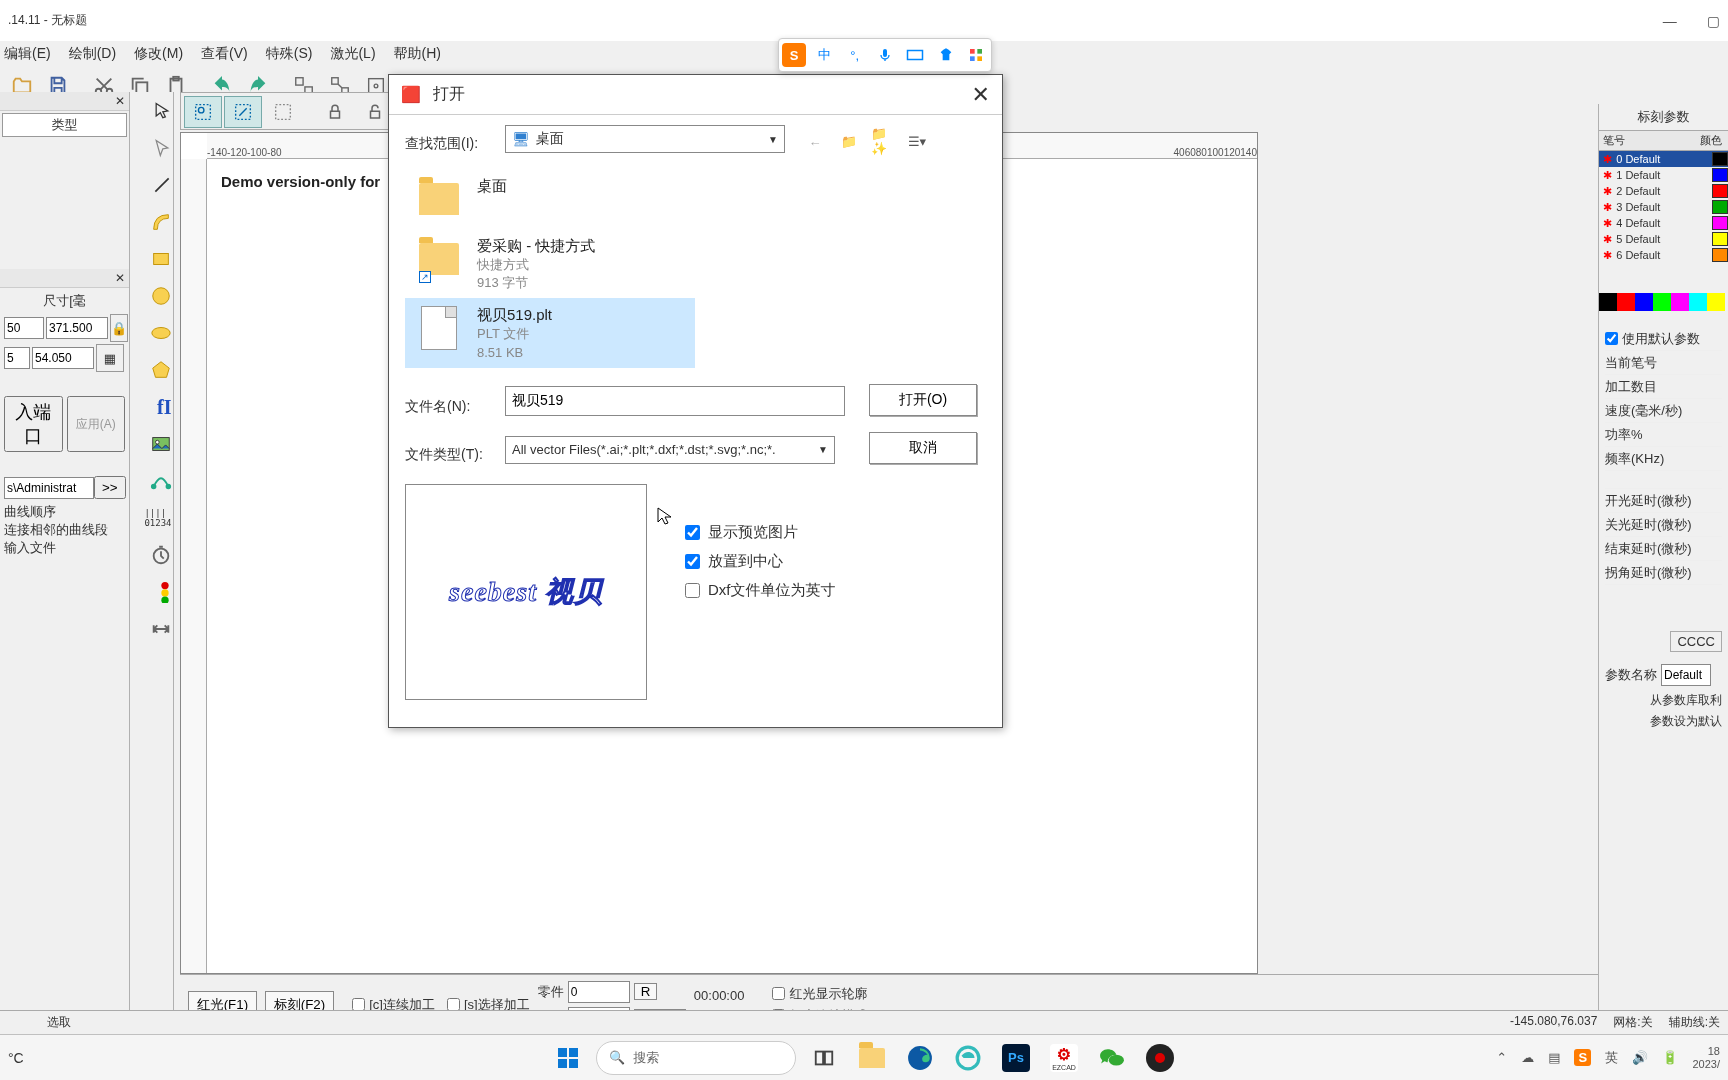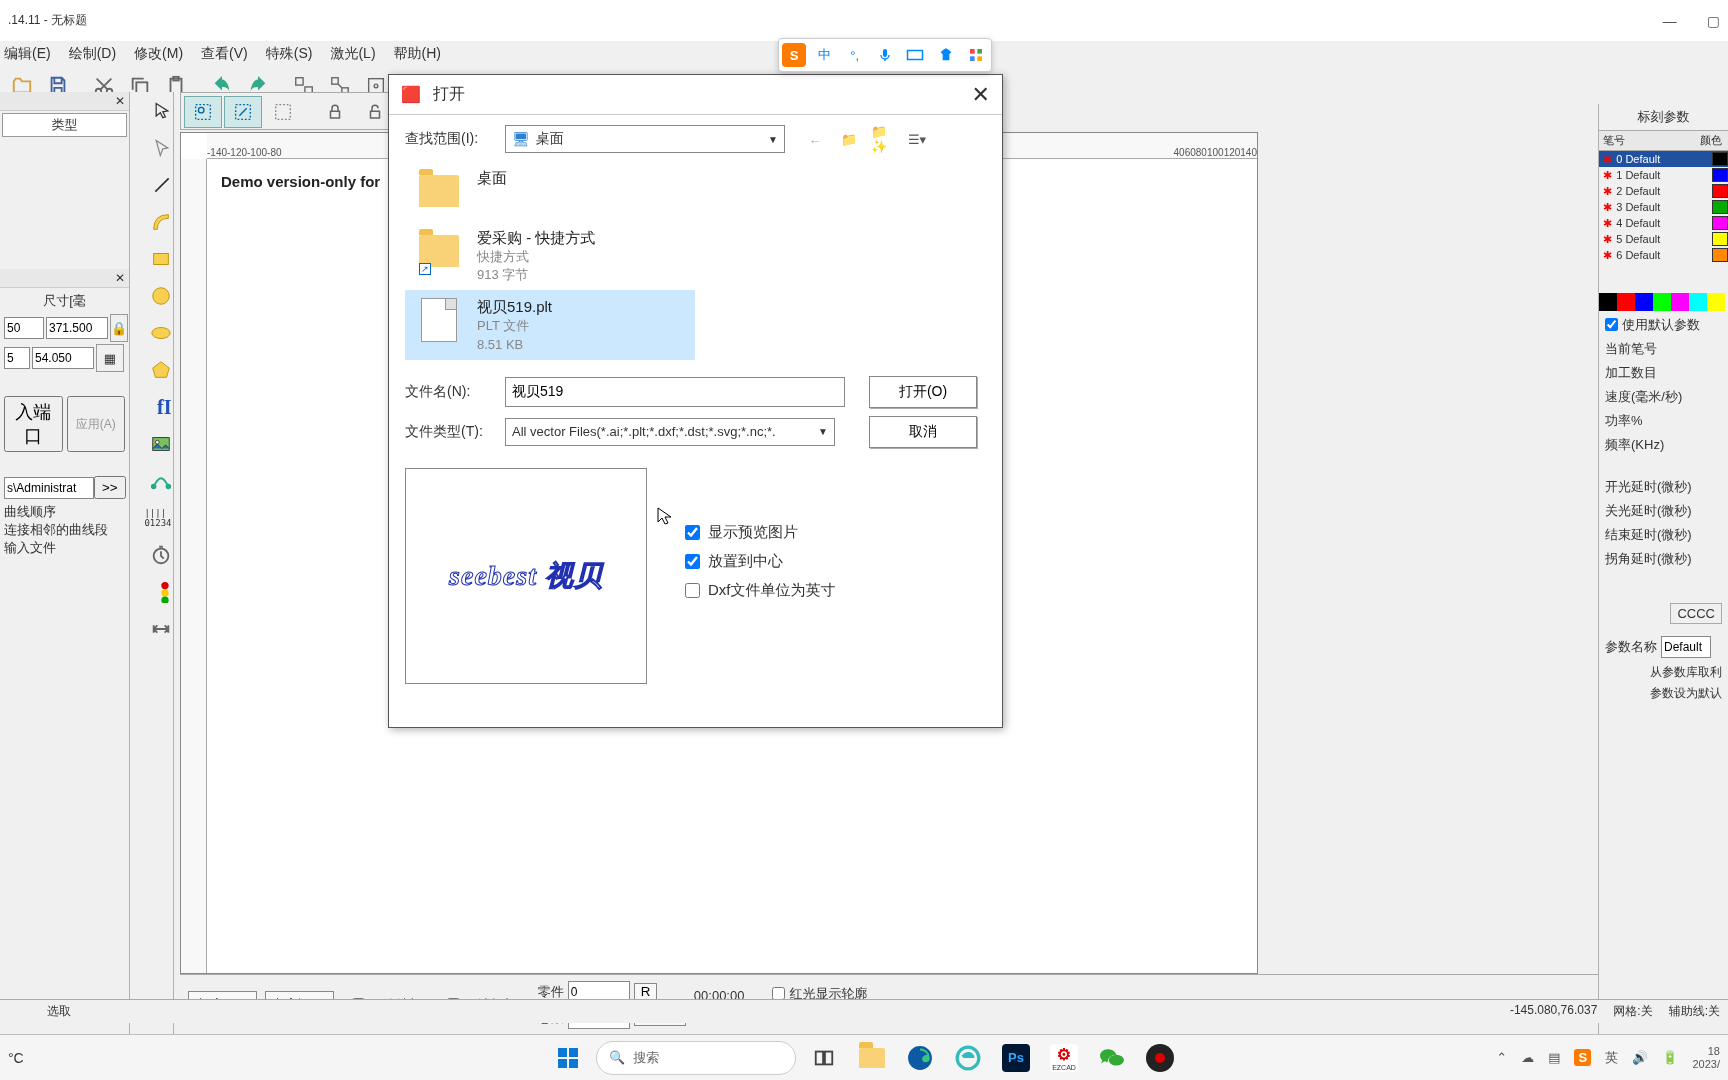--- a/index.html
+++ b/index.html
@@ -28,36 +28,36 @@
 .select-toolbar .sb.active { border:1px solid #7aa; background:#d0e8e8; }
 .mark-panel { position: absolute; right: 0; top: -92px; width: 130px; height: calc(100% + 92px); background: #f0f0f0; border-left: 1px solid #b0b0b0; font-size:13px; overflow:hidden; }
 .mark-panel .mp-title { padding:4px 8px; border-bottom:1px solid #aaa; text-align:center; }
 .pen-table { font-size: 11px; font-family: monospace; }
 .pen-row { display:flex; align-items:center; height:16px; }
 .pen-row.sel { background:#2050a0; color:#fff; }
 .pen-row .swatch { width:16px; height:14px; margin-left:auto; border:1px solid #333; }
 .pen-header { display:flex; background:#e8e8e8; border-bottom:1px solid #aaa; font-size:11px; }
 .color-grid { display:flex; }
 .color-grid div { width:18px; height:18px; }
-.param-list { padding: 2px 6px; }
+.param-list { padding: 16px 6px; }
 .param-list .prow { height: 24px; display:flex; align-items:center; border-bottom:1px solid #eee; font-size:13px; }
 .bottom-bar { position: absolute; bottom: 46px; left: 180px; right: 130px; height: 60px; background: #f0f0f0; border-top: 1px solid #aaa; display:flex; align-items:center; gap:8px; padding:4px 8px; font-size:13px; }
 .bottom-bar .bb-btn { border:1px solid #888; padding:4px 8px; background:#f8f8f8; }
 .status-bar { position: absolute; bottom: 0; left:0; right:0; height: 24px; background: #f0f0f0; border-top: 1px solid #aaa; display:flex; align-items:center; padding:0 8px; font-size:12px; justify-content:space-between; }
 .taskbar { position: absolute; bottom: 24px; left:0; right:0; height: 46px; background: #f5f5f5; border-top:1px solid #c0c0c0; display:flex; align-items:center; justify-content:center; gap:8px; z-index: 2000;}
 .taskbar .tb-item { width:40px; height:40px; display:flex; align-items:center; justify-content:center; border-radius:4px; }
 .search-pill { width:200px; height:34px; background:#fff; border-radius:17px; border:1px solid #ccc; display:flex; align-items:center; padding:0 12px; gap:8px; color:#666; }
 .tray { position:absolute; right:8px; display:flex; align-items:center; gap:14px; color:#555; font-size:13px; }
 
 .dialog { position: absolute; left: 388px; top: 74px; width: 615px; height: 654px; background: #fff; border: 1px solid #555; box-shadow: 2px 2px 8px rgba(0,0,0,0.3); z-index: 100; }
 .dlg-title { height: 40px; display: flex; align-items: center; padding: 0 12px; border-bottom: 1px solid #ccc; }
 .dlg-title .icon { width:24px; height:24px; margin-right:8px; display:flex; align-items:center; }
 .dlg-title .close { margin-left: auto; font-size: 22px; color:#333; }
 .dlg-body { padding: 10px 16px; }
-.dlg-row { display: flex; align-items: center; margin-bottom: 8px; }
+.dlg-row { display: flex; align-items: flex-end; margin-bottom: 16px; }
 .dlg-label { width: 100px; font-size: 14px; }
 .dlg-combo { flex: 1; max-width: 280px; height: 28px; border: 1px solid #888; background: #fff; display:flex; align-items:center; padding:0 6px; font-size:14px; }
 .dlg-combo .arrow { margin-left:auto; font-size:10px; }
 .nav-icons { display:flex; gap:10px; margin-left:18px; align-items:center; }
 .nav-icons .ni { width:24px; height:24px; color:#555; display:flex; align-items:center; justify-content:center; }
 .file-list { margin: 6px 0 12px 0; background: #fff; }
 .file-item { display:flex; padding: 6px 10px; align-items:flex-start; gap:14px; }
 .file-item.selected { background: #cce8ff; }
 .file-icon { width:48px; height:48px; display:flex; align-items:center; justify-content:center; }
 .folder-icon { width:40px; height:32px; background: #f9d278; border-radius:2px 2px 0 0; position:relative; }
@@ -643,21 +643,21 @@
           <span>Dxf文件单位为英寸</span>
         </label>
     </div>
   </div>
 </div>
 
 <svg class="cursor" width="20" height="20" viewBox="0 0 20 20">
   <path d="M2 2l0 14 4-4 3 6 3-1-3-6 6 0z" fill="#fff" stroke="#000" stroke-width="1"></path>
 </svg>
 
-<div class="status-bar" style="bottom:57px;padding-left:47px;">
+<div class="status-bar" style="bottom:46px;padding-left:47px;">
   <span>选取</span>
   <div style="display:flex;gap:16px;">
     <span>-145.080,76.037</span>
     <span>网格:关</span>
     <span>辅助线:关</span>
   </div>
 </div>
 
 <div class="taskbar" style="bottom:0;">
   <div style="position:absolute;left:8px;font-size:14px;"><span>°C</span></div>

